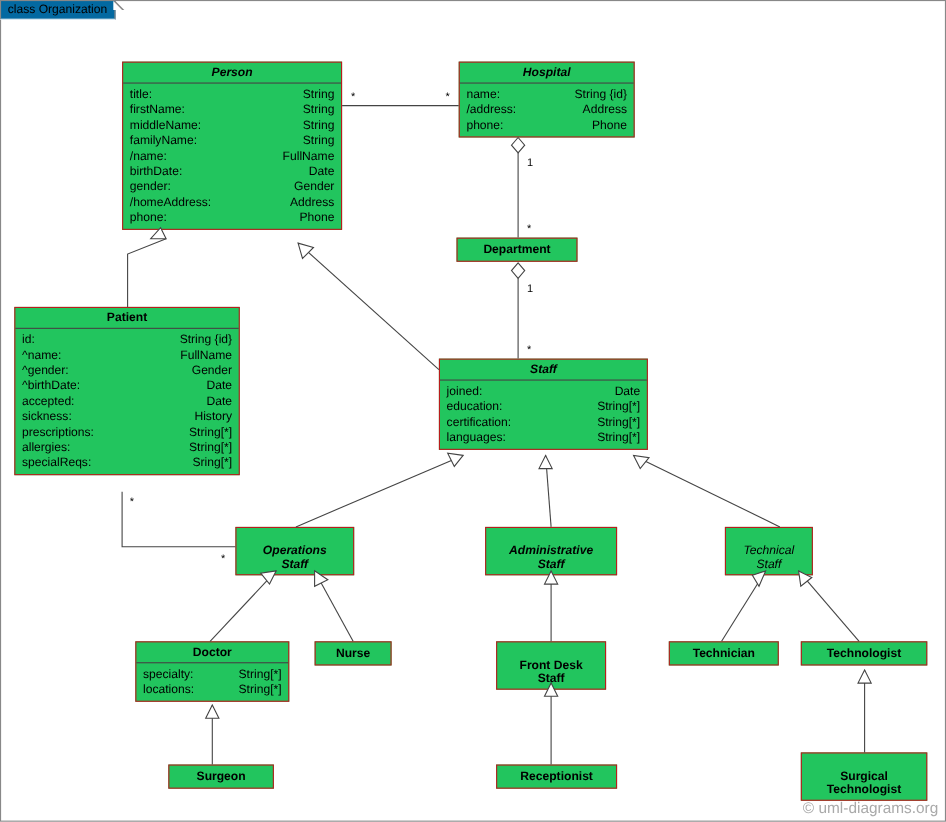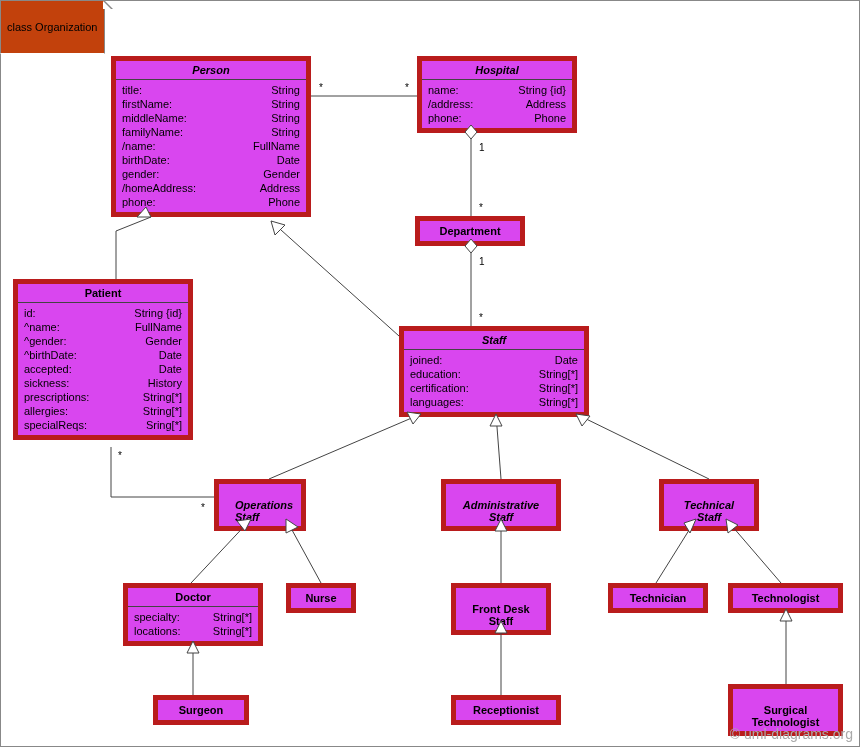--- a/index.html
+++ b/index.html
@@ -1,20 +1,20 @@
 <!DOCTYPE html>
 <html><head>
 <meta charset="utf-8">
 <style>
 body{margin:0;font-family:Arial,sans-serif;font-size:11px;color:#000;background:#fff}
 .canvas{position:relative;width:858px;height:745px;border:1px solid #888;margin:0}
-.tab{position:absolute;left:-1px;top:-1px;border:1px solid #888;border-bottom:1px solid #fff;padding:20px 6px;background:#c2410c;z-index:3}
+.tab{position:absolute;left:-1px;top:-1px;border:1px solid #888;border-bottom:1px solid #fff;padding:2px 6px;background:#0369a1;z-index:3}
 .tab .corner{position:absolute;top:-1px;right:-9px;width:0;height:0;border-top:9px solid transparent;border-left:9px solid #888}
 .tab .corner2{position:absolute;top:0;right:-7px;width:0;height:0;border-top:8px solid transparent;border-left:8px solid #fff}
-.box{position:absolute;border:5px solid #b91c1c;background:#d946ef;box-sizing:border-box}
+.box{position:absolute;border:1px solid #b91c1c;background:#22c55e;box-sizing:border-box}
 .title{text-align:center;font-style:italic;font-weight:bold;padding:3px 2px}
 .sep{border-top:1px solid #444}
 .attrs{padding:3px 6px}
 .row{display:flex;justify-content:space-between;gap:24px;line-height:14px}
 .watermark{position:absolute;right:6px;bottom:4px;font-size:14px;color:#aaa}
 svg{position:absolute;top:0;left:0;width:858px;height:745px;pointer-events:none}
 line,path,polyline{stroke:#444;stroke-width:1;fill:none}
 .diamond-open{fill:#fff}
 .tri-open{fill:#fff}
 .mlabel{font-size:10px;fill:#000;font-family:Arial,sans-serif}
@@ -87,21 +87,21 @@
           <span>phone:</span>
           <span>Phone</span>
         </div>
       </div>
   </div>
 
   <div class="box" style="left:414px;top:215px;width:110px;padding:4px 16px;text-align:center;font-weight:bold">
     <span>Department</span>
   </div>
 
-  <div class="box" style="left:12px;top:278px;width:180px">
+  <div class="box" style="left:12px;top:278px;width:205px">
     <div class="title" style="font-style:normal">Patient</div>
     <div class="sep"></div>
     <div class="attrs" id="attrs-patient">
         <div class="row">
           <span>id:</span>
           <span>String {id}</span>
         </div>
         <div class="row">
           <span>^name:</span>
           <span>FullName</span>
@@ -153,31 +153,31 @@
           <span>certification:</span>
           <span>String[*]</span>
         </div>
         <div class="row">
           <span>languages:</span>
           <span>String[*]</span>
         </div>
       </div>
   </div>
 
-  <div class="box" style="left:213px;top:478px;width:92px;padding:3px 16px;text-align:left;font-style:italic;font-weight:bold;white-space:pre-line">
+  <div class="box" style="left:213px;top:478px;width:108px;padding:3px 16px;text-align:center;font-style:italic;font-weight:bold;white-space:pre-line">
     <span>Operations
 Staff</span>
   </div>
 
   <div class="box" style="left:440px;top:478px;width:120px;padding:3px 0;text-align:center;font-style:italic;font-weight:bold;white-space:pre-line">
     <span>Administrative
 Staff</span>
   </div>
 
-  <div class="box" style="left:658px;top:478px;width:100px;padding:3px 0;text-align:center;font-style:italic;font-weight:bold;white-space:pre-line">
+  <div class="box" style="left:658px;top:478px;width:80px;padding:3px 0;text-align:center;font-style:italic;font-weight:normal;white-space:pre-line">
     <span>Technical
 Staff</span>
   </div>
 
   <div class="box" style="left:122px;top:582px;width:140px">
     <div class="title" style="font-style:normal">Doctor</div>
     <div class="sep"></div>
     <div class="attrs" id="attrs-doctor">
         <div class="row">
           <span>specialty:</span>

